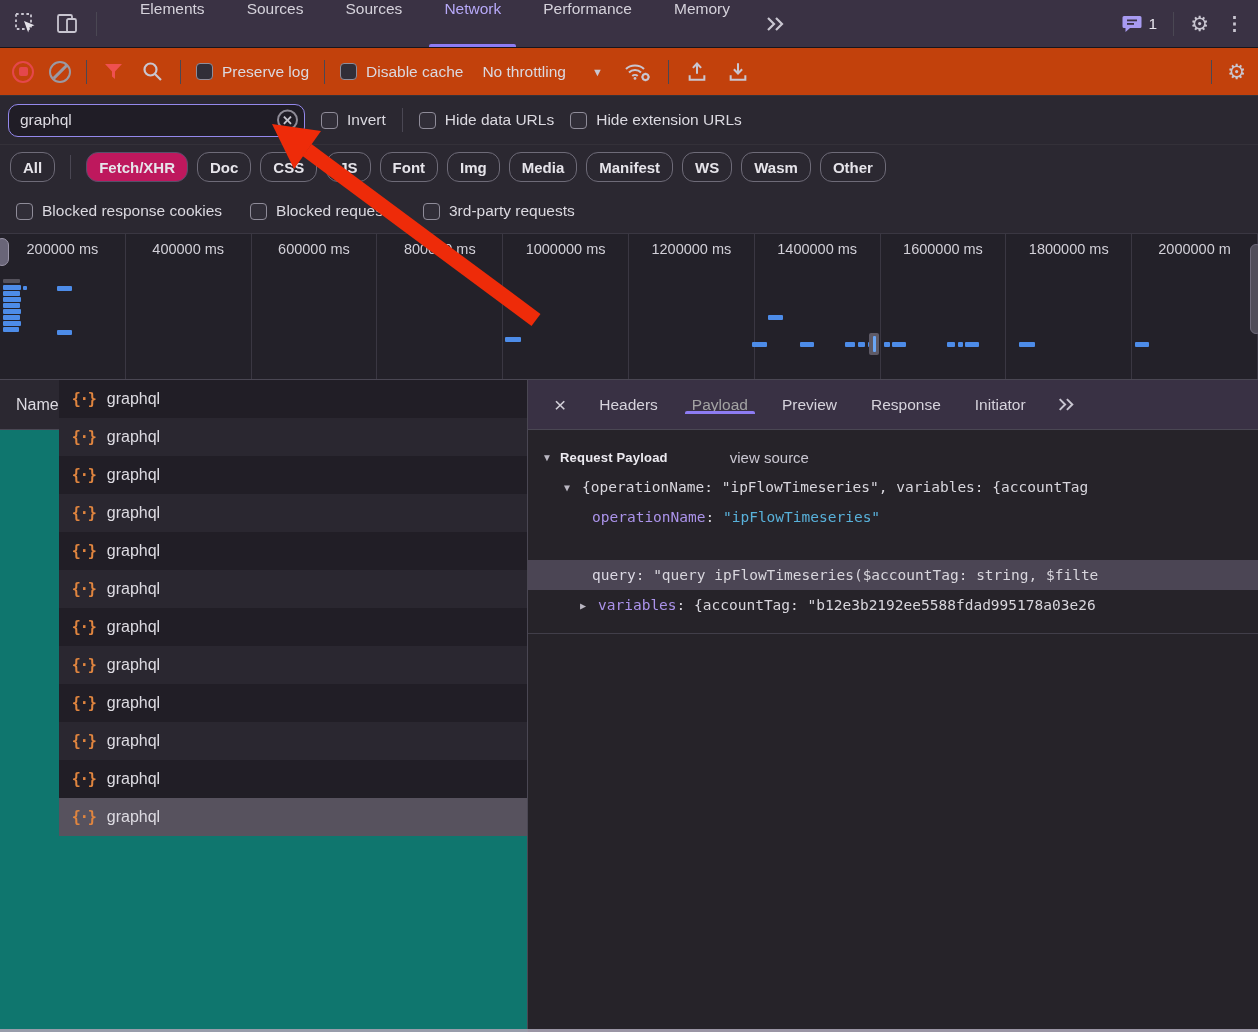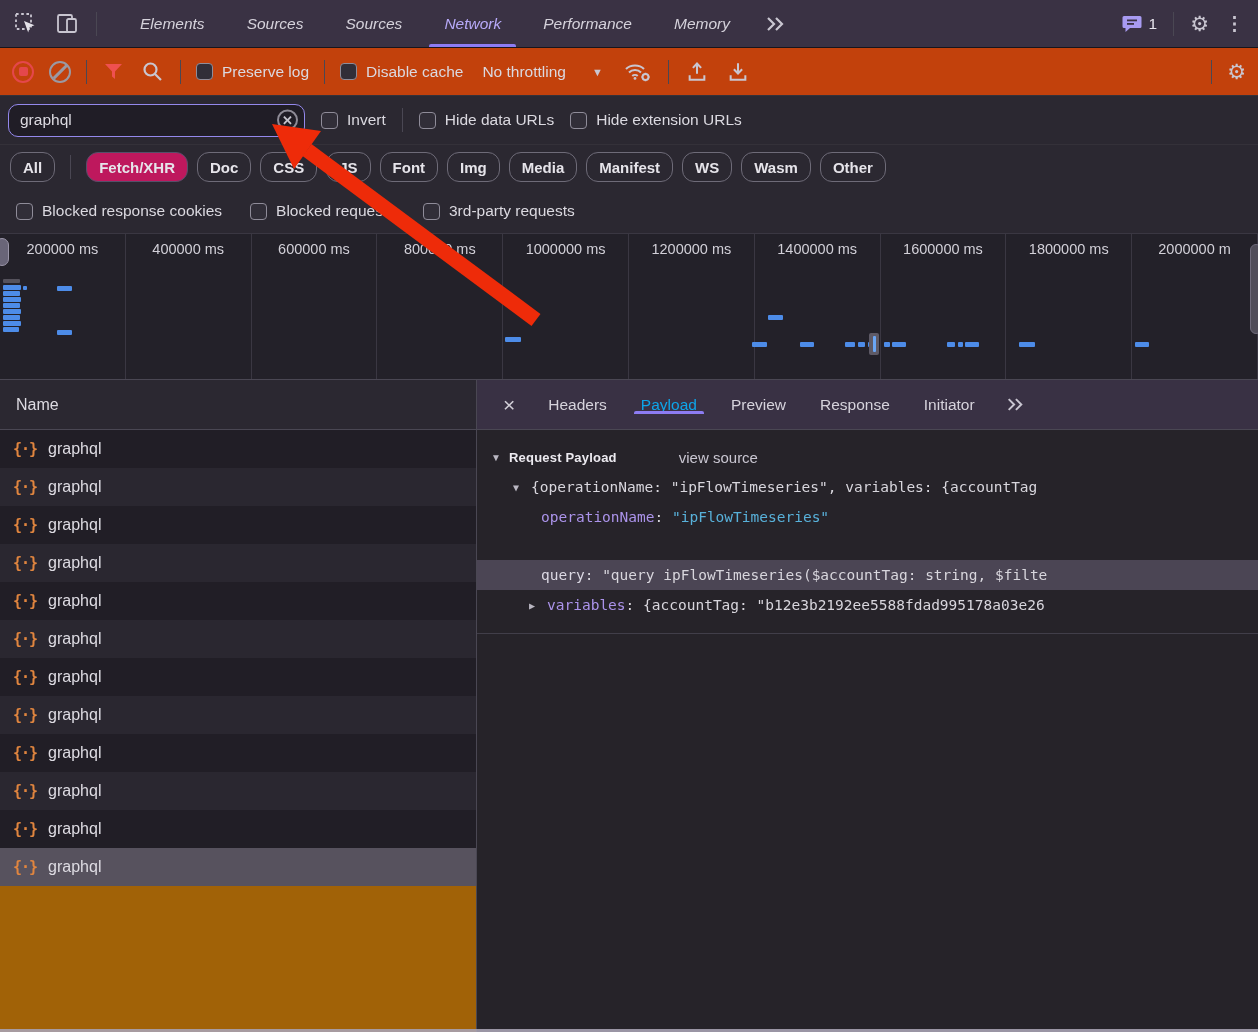--- a/index.html
+++ b/index.html
@@ -10,21 +10,21 @@
     color:#d8d6dd; -webkit-font-smoothing:antialiased;
   }
   button { background:none; border:none; color:inherit; font:inherit; cursor:pointer; }
   .vdiv { width:1px; height:24px; background:#4a4753; flex:0 0 auto; }
 
   
   .tabbar { height:48px; background:#3a3244; display:flex; align-items:stretch; border-bottom:1px solid #17151c; }
   .tb-icons { display:flex; align-items:center; gap:14px; padding:0 14px 0 12px; }
   .iconbtn { display:flex; align-items:center; justify-content:center; padding:2px; }
   .main-tabs { display:flex; align-items:stretch; margin-left:8px; }
-  .main-tab { position:relative; padding:0 21px; font-size:15.5px; color:#d5d2db; display:flex; align-items:center;font-style:italic; }
+  .main-tab { position:relative; padding:0 21px; font-size:15.5px; color:#d5d2db; display:flex; align-items:flex-start; }
   .main-tab.active { color:#b7a9f8; }
   .main-tab.active::after { content:""; position:absolute; left:6px; right:6px; bottom:0; height:3px; border-radius:2px 2px 0 0; background:#8d7cf3; }
   .tab-overflow { display:flex; align-items:center; padding:0 14px; }
   .tb-right { margin-left:auto; display:flex; align-items:center; gap:16px; padding-right:14px; }
   .msg-group { display:flex; align-items:center; gap:7px; font-size:15.5px; color:#e8e6ee; }
   .gear-glyph { font-size:21px; color:#c9c6d1; line-height:1; }
   .dots-glyph { font-size:19px; color:#c9c6d1; letter-spacing:0; font-weight:bold; }
 
   
   .nettoolbar { height:48px; background:#c2410c; display:flex; align-items:center; gap:15px; padding:0 12px; border-bottom:1px solid #343139; }
@@ -59,35 +59,35 @@
   .col { flex:1; border-right:1px solid #3a3742; padding-top:7px; text-align:center; font-size:14.5px; color:#d2d0d8; overflow:hidden; white-space:nowrap; }
   .tbar { position:absolute; height:5px; background:#4d8ce8; border-radius:1px; }
   .tbar.grey { background:#55525c; }
   .tbar.marker { background:#5e5a66; border-radius:2px; }
   .tbar.markerline { background:#6aa6f5; border-radius:1px; }
   .grip-left { position:absolute; left:-5px; top:4px; width:14px; height:28px; border-radius:8px; background:#696578; border:1.5px solid #9a95a8; }
   .grip-right { position:absolute; right:-4px; top:10px; width:12px; height:90px; border-radius:7px; background:#504d59; border:1px solid #6e6a7a; }
 
   
   .split { display:flex; height:652px; }
-  .panel-left { width:477px; flex:0 0 auto; border-right:1px solid #4a4753; background:#a16207; display:flex; flex-direction:column; }
+  .panel-left { width:528px; flex:0 0 auto; border-right:1px solid #4a4753; background:#0f766e; display:flex; flex-direction:row; }
   .colhead { height:50px; flex:0 0 auto; background:#2b2831; border-bottom:1px solid #4a4753; display:flex; align-items:center; padding-left:16px; font-size:16px; color:#dddbe2; }
   .rows { flex:1; overflow:hidden; }
   .req-row { height:38px; display:flex; align-items:center; padding-left:13px; font-size:16px; color:#dedce3; }
   .rows > .req-row:nth-child(even) { background:#2a2730; }   
   .rows > .req-row:nth-child(odd)  { background:#211e26; }
   .rows > .req-row.selected { background:#57525e; }
   .braces-icon { color:#e0853f; font-weight:bold; font-size:15px; letter-spacing:-1px; margin-right:11px; font-family:"DejaVu Sans Mono",monospace; }
   .braces-icon::before { content:"{\00B7}"; }
 
   .panel-right { flex:1; background:#262329; display:flex; flex-direction:column; overflow:hidden; }
   .dtabs { height:50px; flex:0 0 auto; background:#393144; border-bottom:1px solid #4a4753; display:flex; align-items:stretch; padding-left:10px; }
   .x-btn { font-size:21px; color:#d2cfd8; padding:0 16px; display:flex; align-items:center; }
   .dtab { position:relative; padding:0 17px; display:flex; align-items:center; font-size:15.5px; color:#d6d3dc; }
-  .dtab.active { color:#0ea5e9; }
+  .dtab.active { color:#a3a3a3; }
   .dtab.active::after { content:""; position:absolute; left:10px; right:10px; bottom:0; height:3px; border-radius:2px 2px 0 0; background:#8d7cf3; }
   .dtab-overflow { display:flex; align-items:center; padding:0 14px; }
 
   .payload { padding-top:12px; font-family:"DejaVu Sans Mono",monospace; font-size:14.5px; }
   .p-title-row { display:flex; align-items:center; height:30px; padding-left:14px; font-family:"Liberation Sans",sans-serif; }
   .tri { font-size:10px; color:#bab7c2; width:18px; flex:0 0 auto; }
   .p-title { font-weight:bold; font-size:13px; color:#eceaf0; letter-spacing:.2px; }
   .view-source { margin-left:62px; font-size:15px; color:#c9c6d1; }
   .code-row { height:30px; display:flex; align-items:center; white-space:pre; color:#d8d6dd; overflow:hidden; }
   .ind-1 { padding-left:36px; } .ind-2 { padding-left:64px; } .ind-3 { padding-left:52px; }

